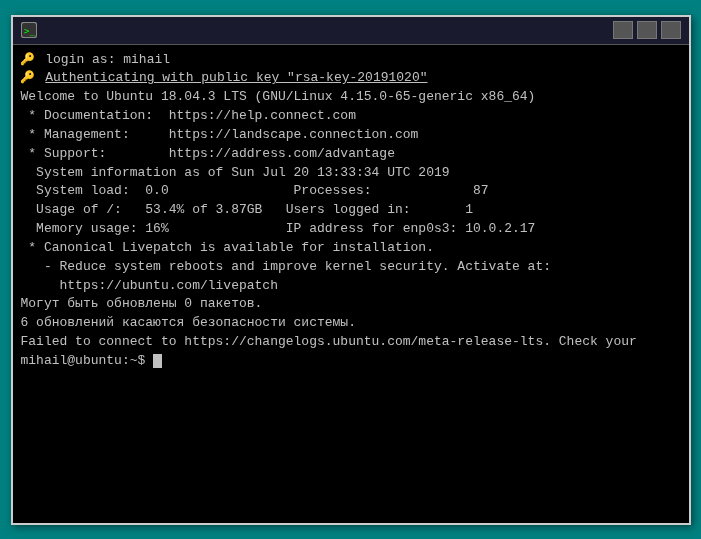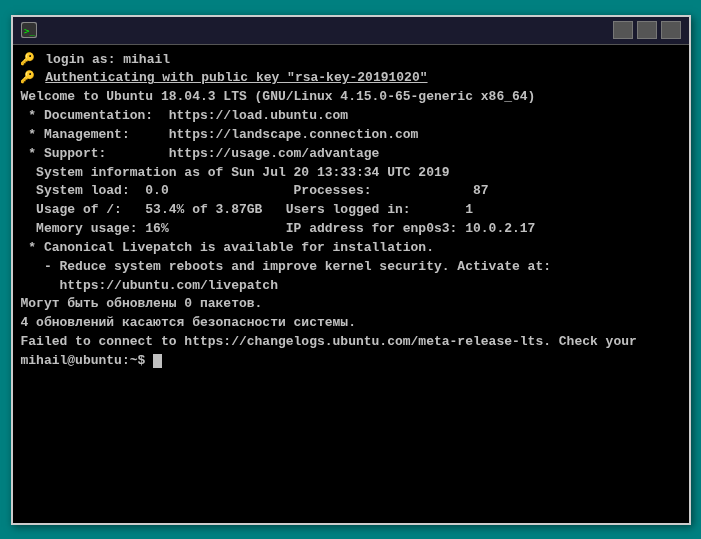--- a/index.html
+++ b/index.html
@@ -71,21 +71,20 @@
     }
     .terminal-body {
       flex: 1;
       background: #000;
       color: #c0c0c0;
       font-size: 13px;
       font-family: 'Courier New', Courier, monospace;
       padding: 6px 8px;
       overflow: hidden;
       line-height: 1.45;
-      font-weight: bold;
     }
     .line {
       white-space: pre;
       color: #c0c0c0;
     }
     .underline { text-decoration: underline; }
     .cursor {
       display: inline-block;
       width: 9px;
       height: 14px;
@@ -116,35 +115,35 @@
       <div class="titlebar-btn"></div>
       <div class="titlebar-btn"></div>
       <div class="titlebar-btn close"></div>
     </div>
   </div>
   <div class="terminal-body" id="terminal-body">
   <div class="line"><span style="color: rgb(255, 221, 68); font-size: 12px; margin-right: 2px;">🔑</span> login as: mihail</div>
       <div class="line"><span style="color: rgb(255, 221, 68); font-size: 12px; margin-right: 2px;">🔑</span> <span class="underline">Authenticating with public key "rsa-key-20191020"</span></div>
       <div class="line">Welcome to Ubuntu 18.04.3 LTS (GNU/Linux 4.15.0-65-generic x86_64)</div>
       <div class="line"></div>
-      <div class="line"> * Documentation:  https://load.ubuntu.com</div>
+      <div class="line"> * Documentation:  https://help.connect.com</div>
       <div class="line"> * Management:     https://landscape.connection.com</div>
-      <div class="line"> * Support:        https://usage.com/advantage</div>
+      <div class="line"> * Support:        https://address.com/advantage</div>
       <div class="line"></div>
       <div class="line">  System information as of Sun Jul 20 13:33:34 UTC 2019</div>
       <div class="line"></div>
       <div class="line">  System load:  0.0                Processes:             87</div>
       <div class="line">  Usage of /:   53.4% of 3.87GB   Users logged in:       1</div>
       <div class="line">  Memory usage: 16%               IP address for enp0s3: 10.0.2.17</div>
       <div class="line"></div>
       <div class="line"></div>
       <div class="line"> * Canonical Livepatch is available for installation.</div>
       <div class="line">   - Reduce system reboots and improve kernel security. Activate at:</div>
       <div class="line">     https://ubuntu.com/livepatch</div>
       <div class="line"></div>
       <div class="line">Могут быть обновлены 0 пакетов.</div>
-      <div class="line">4 обновлений касаются безопасности системы.</div>
+      <div class="line">6 обновлений касаются безопасности системы.</div>
       <div class="line"></div>
       <div class="line">Failed to connect to https://changelogs.ubuntu.com/meta-release-lts. Check your</div>
       <div class="line"></div>
       <div class="line">mihail@ubuntu:~$ <span class="cursor"></span></div>
     </div>
 </div>
 
 </body></html>

